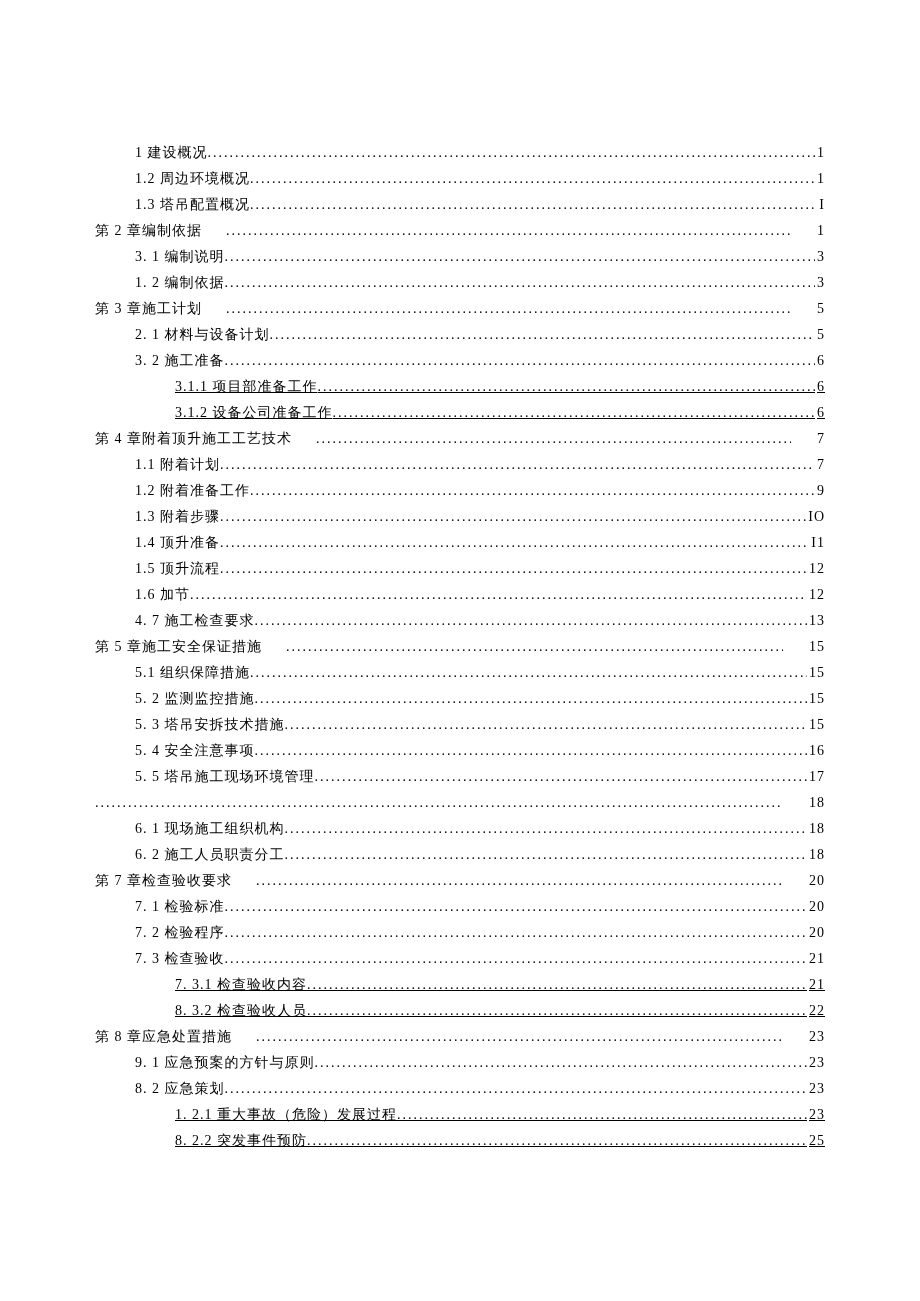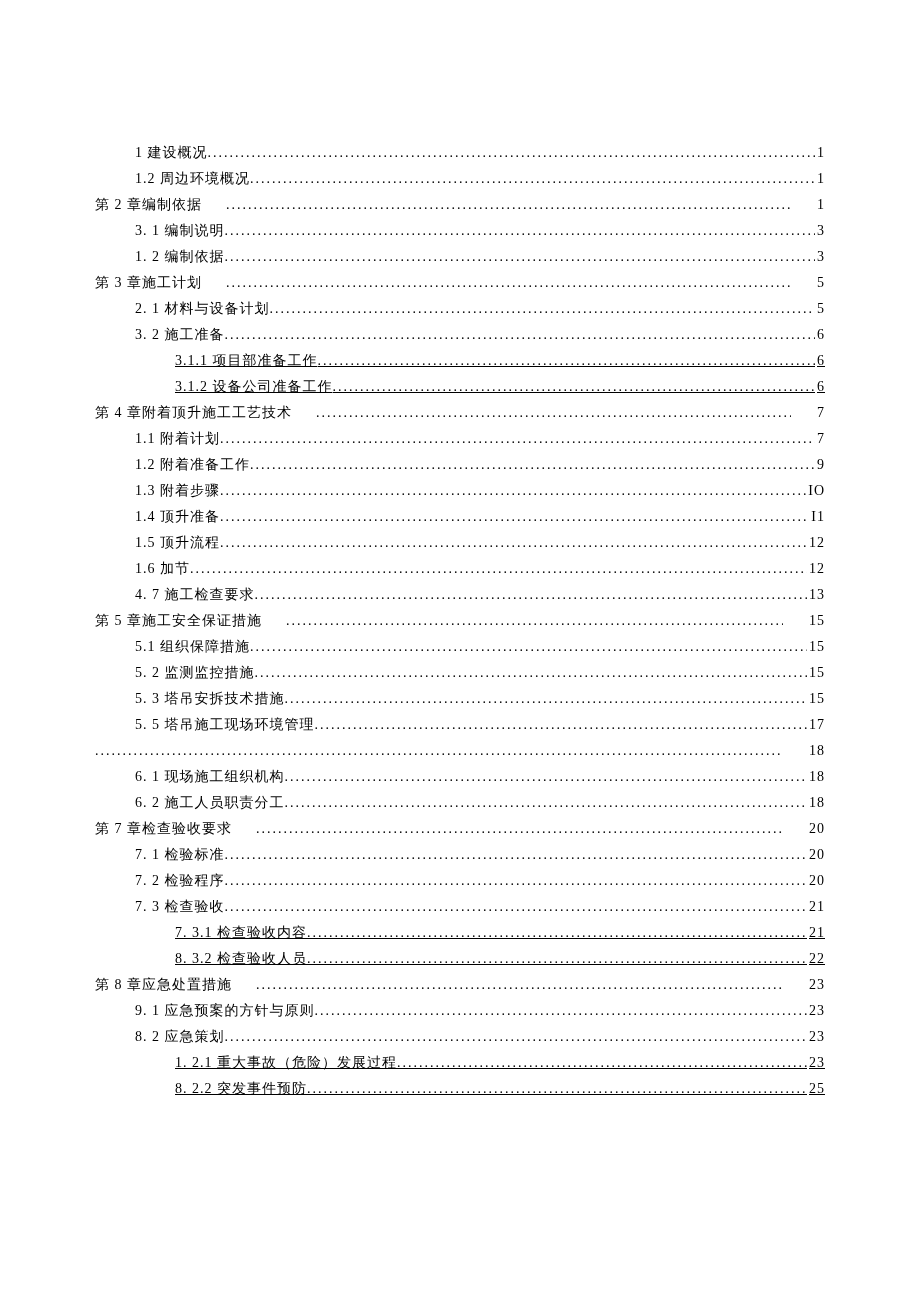--- a/index.html
+++ b/index.html
@@ -58,20 +58,25 @@
       <div class="toc-row indent-1">
         <span class="toc-label">1 建设概况</span>
         <span class="toc-dots"></span>
         <span class="toc-page">1</span>
       </div>
       <div class="toc-row indent-1">
         <span class="toc-label">1.2 周边环境概况</span>
         <span class="toc-dots"></span>
         <span class="toc-page">1</span>
       </div>
+      <div class="toc-row indent-1">
+        <span class="toc-label">1.3 塔吊配置概况</span>
+        <span class="toc-dots"></span>
+        <span class="toc-page">I</span>
+      </div>
       <div class="toc-row indent-0">
         <span class="toc-label">第 2 章编制依据 </span>
         <span class="toc-dots"></span>
         <span class="toc-page">1</span>
       </div>
       <div class="toc-row indent-1">
         <span class="toc-label">3.  1 编制说明 </span>
         <span class="toc-dots"></span>
         <span class="toc-page">3</span>
       </div>
@@ -157,20 +162,25 @@
       </div>
       <div class="toc-row indent-1">
         <span class="toc-label">5.  2 监测监控措施 </span>
         <span class="toc-dots"></span>
         <span class="toc-page">15</span>
       </div>
       <div class="toc-row indent-1">
         <span class="toc-label">5.  3 塔吊安拆技术措施 </span>
         <span class="toc-dots"></span>
         <span class="toc-page">15</span>
+      </div>
+      <div class="toc-row indent-1">
+        <span class="toc-label">5.  4 安全注意事项 </span>
+        <span class="toc-dots"></span>
+        <span class="toc-page">16</span>
       </div>
       <div class="toc-row indent-1">
         <span class="toc-label">5.  5 塔吊施工现场环境管理 </span>
         <span class="toc-dots"></span>
         <span class="toc-page">17</span>
       </div>
       <div class="toc-row indent-0">
         <span class="toc-dots"></span>
         <span class="toc-page">18</span>
       </div>

